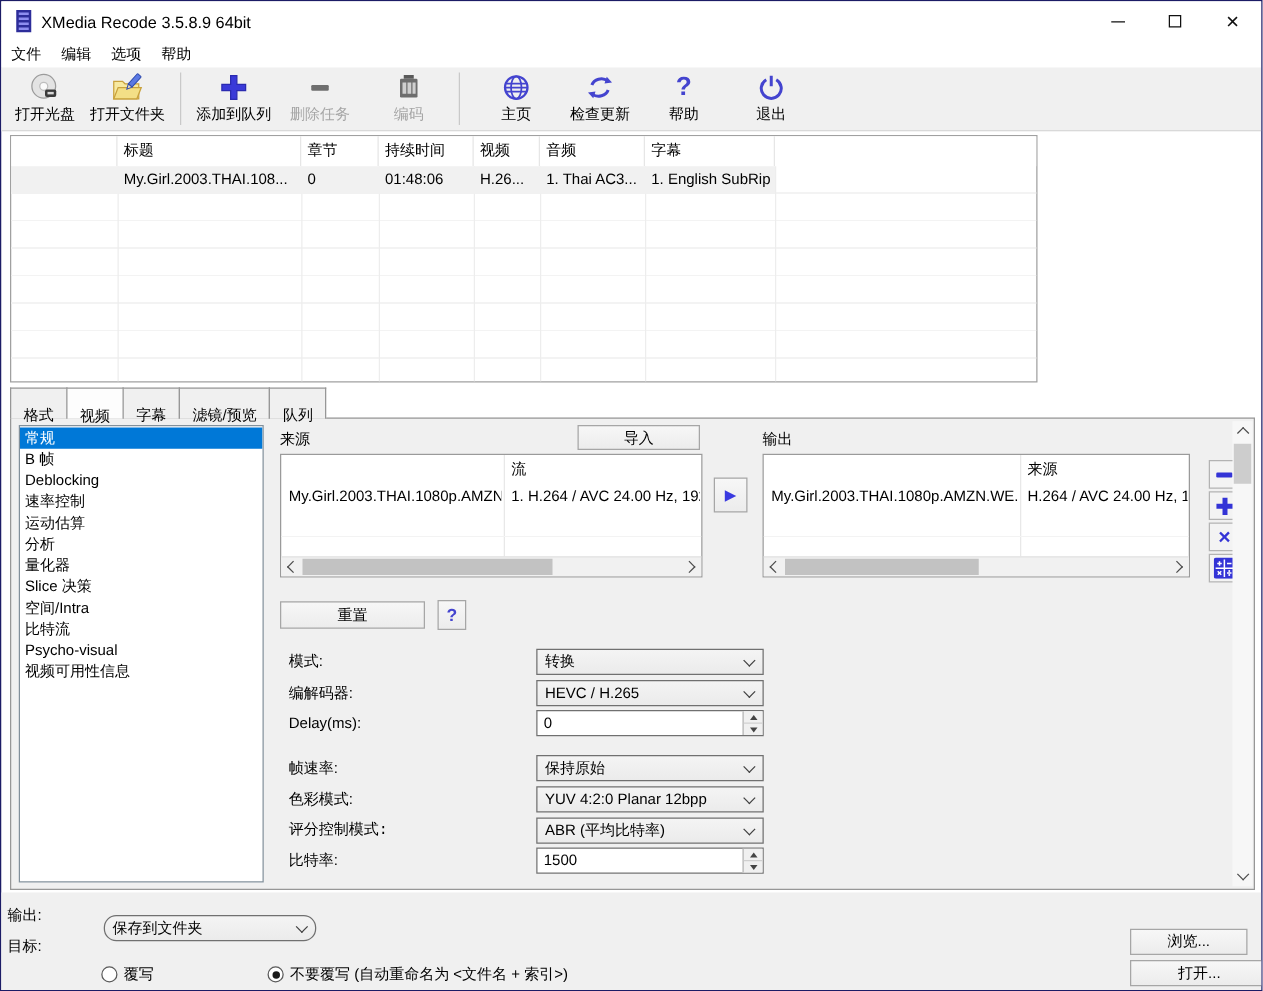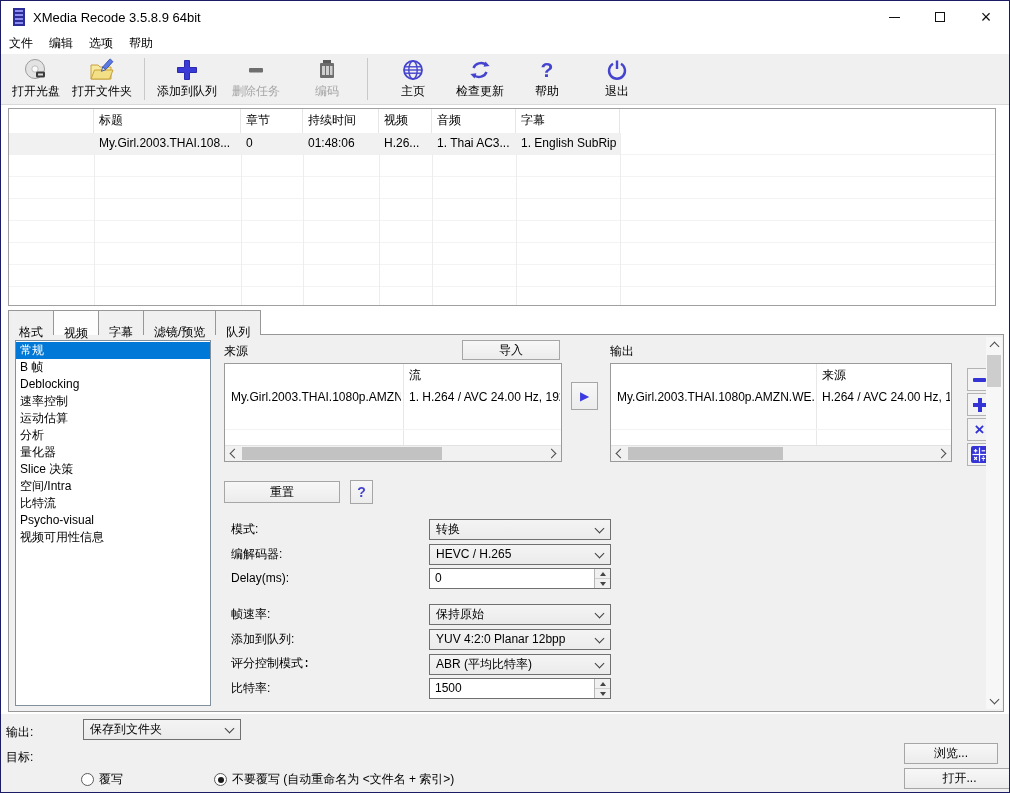--- a/index.html
+++ b/index.html
@@ -27,21 +27,21 @@
   
   .toolbar { position:absolute; left:0; top:53px; right:0; height:51px; background:#f0f0f0; border-bottom:1px solid #d9d9d9; display:flex; align-items:stretch; padding-left:5px; }
   .tbtn { display:flex; flex-direction:column; align-items:center; justify-content:flex-end; padding:3px 6px 4px 6px; min-width:58px; }
   .tbtn .ticon { height:26px; display:flex; align-items:center; justify-content:center; }
   .tbtn .tlabel { margin-top:1px; white-space:nowrap; }
   .tbtn.disabled .tlabel { color:#a6a6a6; }
   .tsep { width:1px; background:#c9c9c9; margin:4px 6px; }
   .qmark { font-size:21px; font-weight:bold; color:#4444cf; line-height:24px; }
 
   
-  .jobtable { position:absolute; left:7px; top:107px; width:988px; height:198px; background:#fff; border:1px solid #a0a0a0; }
+  .jobtable { position:absolute; left:7px; top:107px; width:822px; height:198px; background:#fff; border:1px solid #a0a0a0; }
   .jt-header { display:flex; height:24px; background:#fff; }
   .jt-header > div { border-right:1px solid #e6e6e6; line-height:23px; padding-left:5px; overflow:hidden; white-space:nowrap; }
   .jt-body { position:absolute; left:0; right:0; top:24px; bottom:0;
     background:repeating-linear-gradient(to bottom, transparent 0px, transparent 21px, #f3f3f3 21px, #f3f3f3 22px); }
   .jt-row { position:absolute; left:0; top:0; height:22px; width:611px; background:#f1f1f1; display:flex; }
   .jt-row > div { line-height:21px; padding-left:5px; overflow:hidden; white-space:nowrap; }
   .c0{width:85px;} .c1{width:147px;} .c2{width:62px;} .c3{width:76px;} .c4{width:53px;} .c5{width:84px;} .c6{width:104px;} .cF{flex:1; border-right:none!important;}
   .vline { position:absolute; top:0; bottom:0; width:1px; background:#ededed; }
 
   
@@ -404,21 +404,21 @@
           <span class="tri-d"></span>
         </span>
     </span>
   </div>
 
   <div class="flabel" style="top:269px;">帧速率:</div>
   <div class="combo" style="left:420px;top:269px;width:182px;">
     <span>保持原始</span><span class="cchev"></span>
   </div>
 
-  <div class="flabel" style="top:294px;">添加到队列:</div>
+  <div class="flabel" style="top:294px;">色彩模式:</div>
   <div class="combo" style="left:420px;top:294px;width:182px;">
     <span>YUV 4:2:0 Planar 12bpp</span><span class="cchev"></span>
   </div>
 
   <div class="flabel" style="top:319px;font-family:Liberation Mono, monospace;">评分控制模式:</div>
   <div class="combo" style="left:420px;top:319px;width:182px;">
     <span>ABR (平均比特率)</span><span class="cchev"></span>
   </div>
 
   <div class="flabel" style="top:343px;">比特率:</div>
@@ -430,21 +430,21 @@
         </span>
       <span class="spin-dn">
           <span class="tri-d"></span>
         </span>
     </span>
   </div>
 </div>
 
 <div class="bottombar">
   <div class="abs" style="left:5px;top:10px;">输出:</div>
-  <div class="combo" style="left:82px;top:5px;width:158px;">
+  <div class="combo" style="left:82px;top:18px;width:170px;border-radius:10px;">
     <span>保存到文件夹</span><span class="cchev"></span>
   </div>
 
   <div class="abs" style="left:5px;top:35px;">目标:</div>
   <div class="btn abs" style="left:903px;top:29px;width:94px;height:21px;">浏览...</div>
 
   <div class="ctl-row" style="left:80px;top:57px;">
     <span class="radio"></span>
     <span>覆写</span>
   </div>

